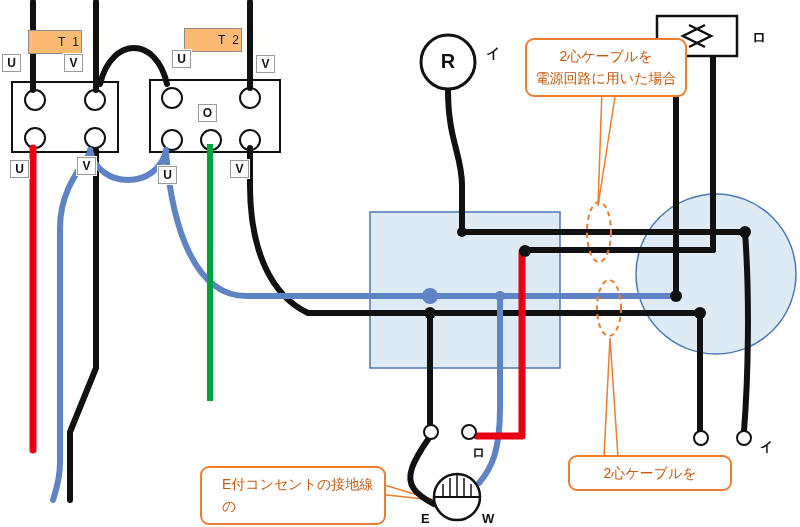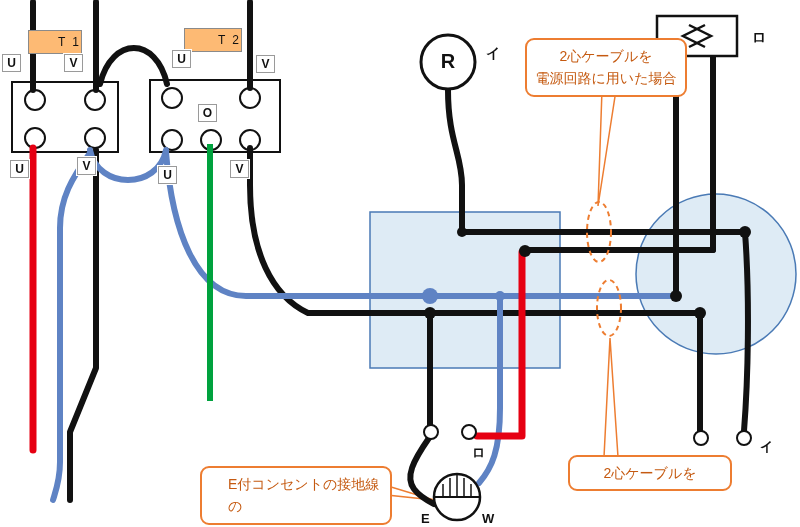--- a/index.html
+++ b/index.html
@@ -5,21 +5,21 @@
   html,body{margin:0;padding:0;background:#fff;font-family:"Liberation Sans",sans-serif;}
   #stage{position:relative;width:800px;height:527px;background:#fff;overflow:hidden;}
   #wires{position:absolute;left:0;top:0;}
   .lbl{position:absolute;font-weight:bold;font-size:13px;color:#111;line-height:1;}
   .lblbox{position:absolute;background:#fff;border:1px solid #9a9a9a;font-weight:bold;font-size:12px;
           color:#111;width:17px;height:16px;text-align:center;line-height:16px;box-shadow:0 0 0 1px #fff;}
   .titlebox{position:absolute;background:#fdba74;border:1px solid #8a8a8a;font-size:12px;color:#111;
             text-align:right;line-height:22px;letter-spacing:2px;}
   .callout{position:absolute;background:#fff;border:2px solid #ed7d31;border-radius:9px;
            color:#c55a11;font-size:14px;text-align:center;line-height:1.6;padding:5px 4px;z-index:5;}
-  .callout.leftalign{text-align:left;padding-left:26px;}
+  .callout.leftalign{text-align:left;padding-left:20px;}
   .biglbl{position:absolute;font-weight:bold;font-size:20px;color:#111;}
 </style>
 </head>
 <body>
 
 <div id="stage">
 
 <svg id="wires" width="800" height="527" viewBox="0 0 800 527">
 
   <rect x="370" y="212" width="190" height="156" fill-opacity="0.8" stroke-width="1.5" stroke="#4a7ab5" fill="#d6e6f2"></rect>

